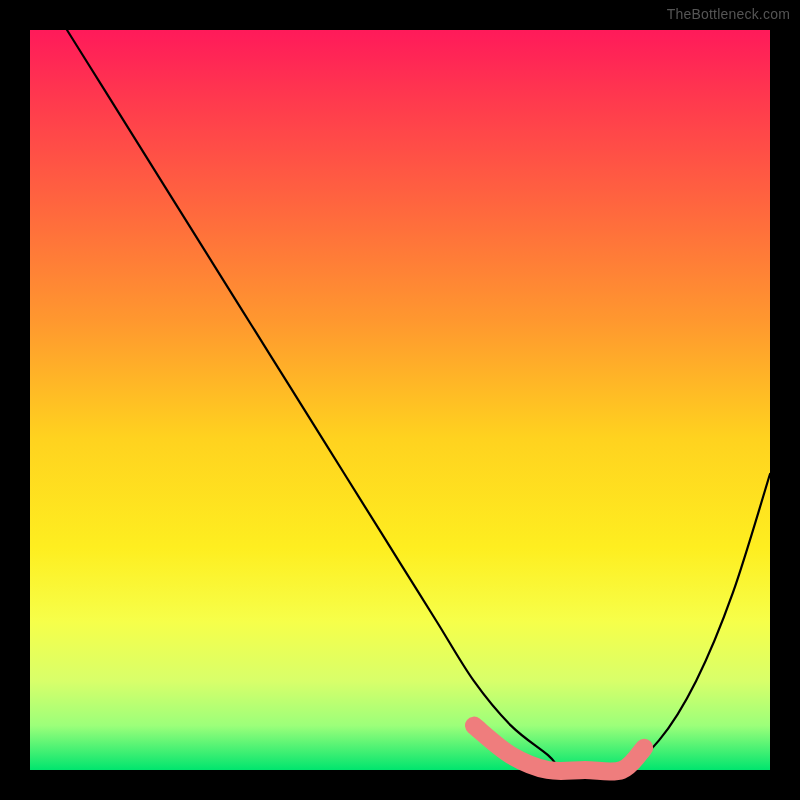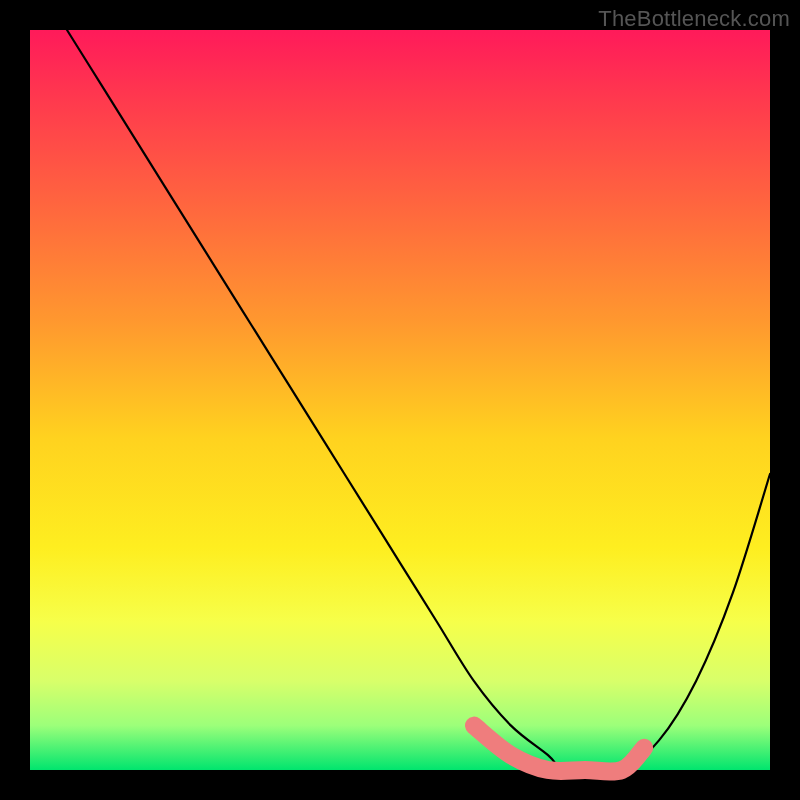--- a/index.html
+++ b/index.html
@@ -9,21 +9,21 @@
     height: 800px;
     background: #000;
     position: relative;
     font-family: Arial, Helvetica, sans-serif;
   }
   .watermark {
     position: absolute;
     top: 6px;
     right: 10px;
     color: #555;
-    font-size: 22px;
+    font-size: 14px;
     font-weight: 500;
     letter-spacing: 0.2px;
     z-index: 10;
   }
   .frame {
     position: absolute;
     left: 30px;
     top: 30px;
     width: 740px;
     height: 740px;

